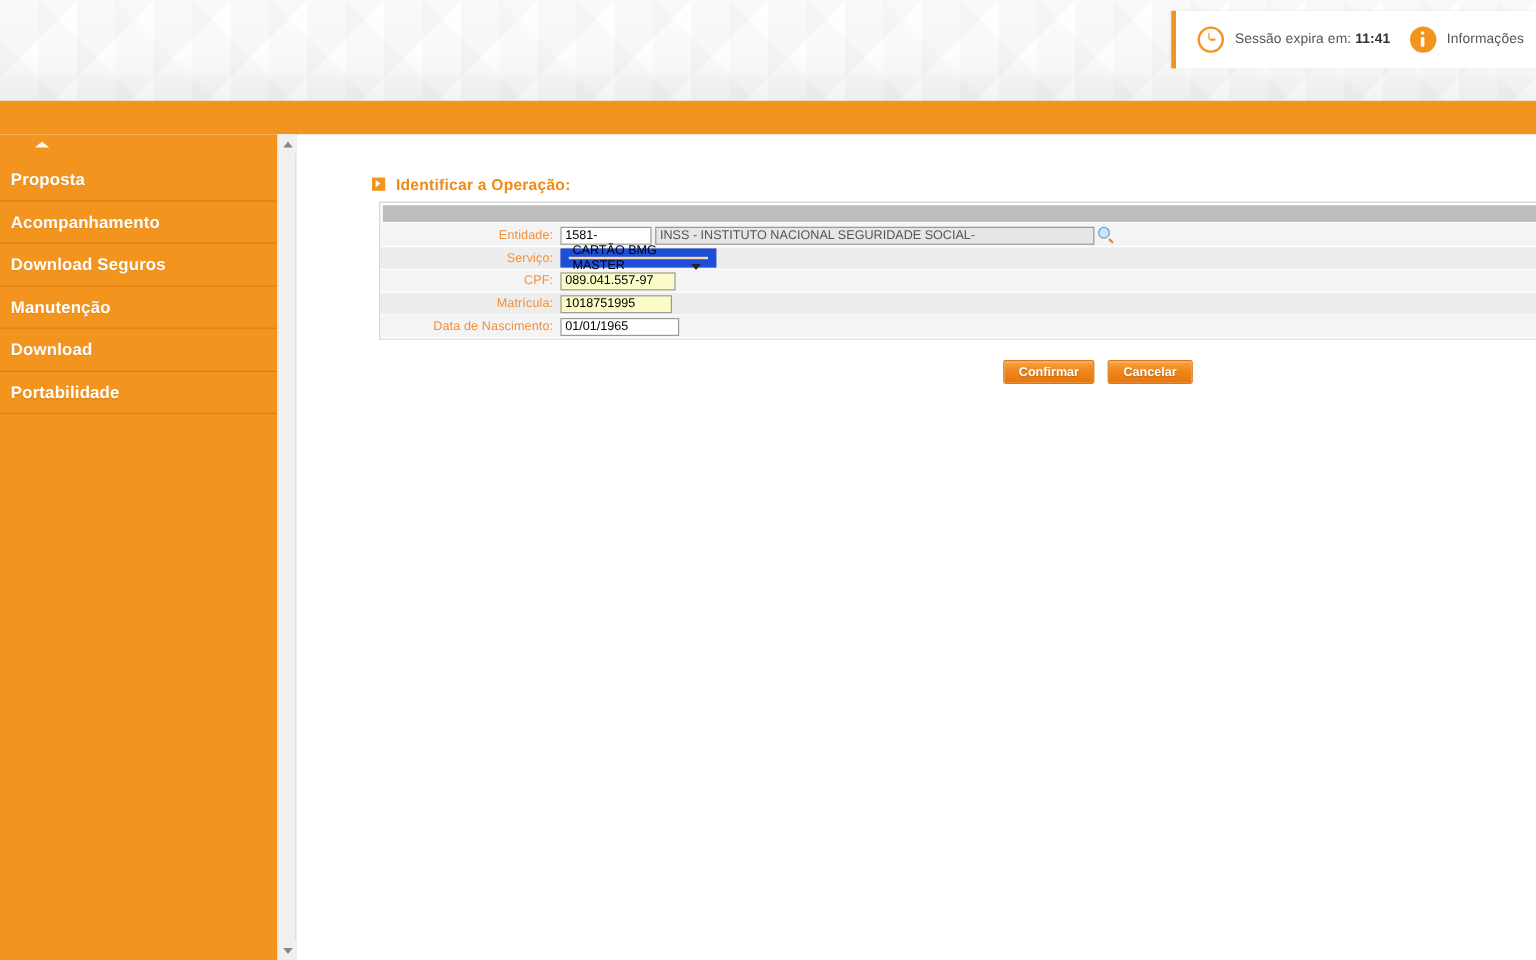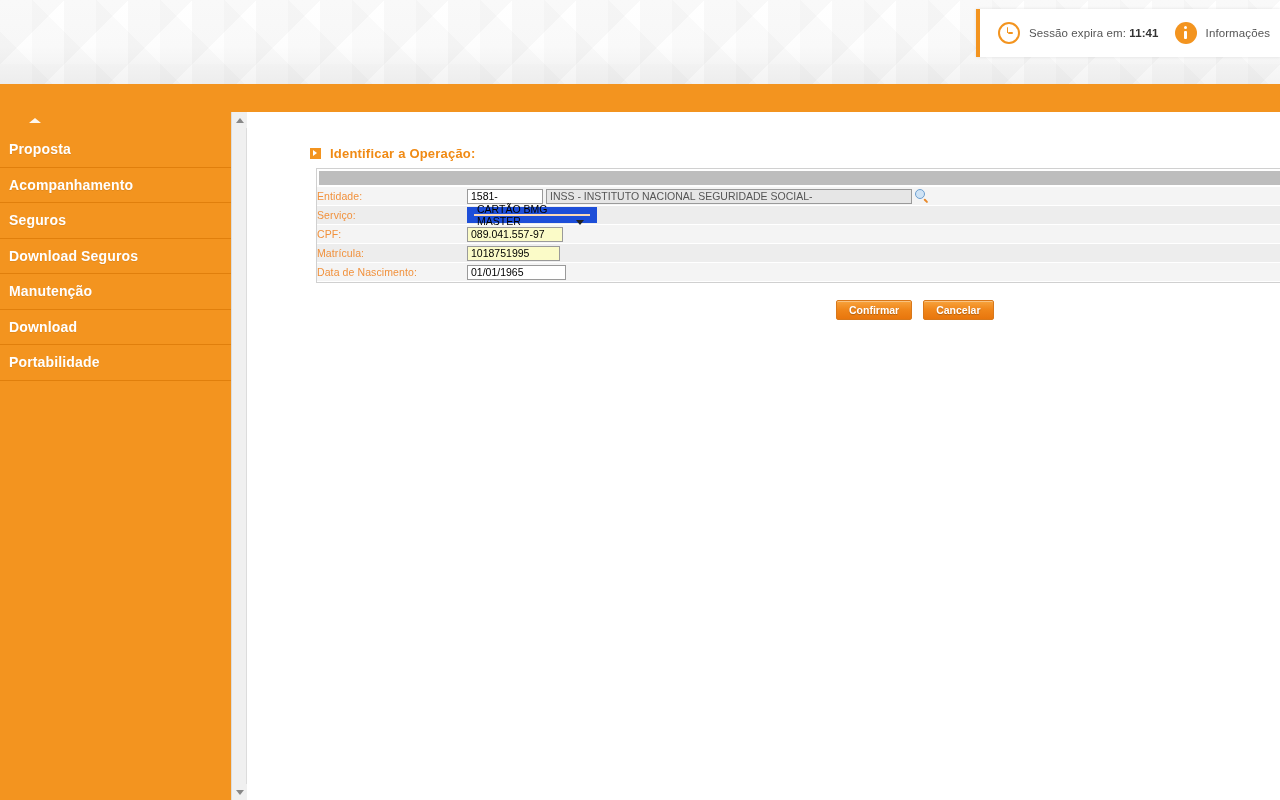--- a/index.html
+++ b/index.html
@@ -175,21 +175,21 @@
   }
   .form-row {
     display: flex; align-items: center;
     height: 19px;
     background: #f4f4f4;
     border-bottom: 1px solid #ffffff;
   }
   .form-row.alt { background: #ededed; }
   .row-label {
     width: 150px; flex: none;
-    text-align: left; padding-right: 6px;
+    text-align: right; padding-right: 6px;
     font-size: 10.5px; color: #f1913c;
     letter-spacing: .1px;
   }
   .row-field { flex: 1; display: flex; align-items: center; }
 
   input.txt {
     height: 15px;
     border: 1px solid #9a9a9a;
     background: #ffffff;
     font-family: "Liberation Sans", sans-serif;
@@ -294,23 +294,20 @@
   <div id="sidebar-collapse">
     <span class="caret-up"></span>
   </div>
   <div class="menu-item">
     <span>Proposta</span>
   </div>
   <div class="menu-item">
     <span>Acompanhamento</span>
   </div>
   <div class="menu-item">
-    <span>Seguros</span>
-  </div>
-  <div class="menu-item">
     <span>Download Seguros</span>
   </div>
   <div class="menu-item">
     <span>Manutenção</span>
   </div>
   <div class="menu-item">
     <span>Download</span>
   </div>
   <div class="menu-item">
     <span>Portabilidade</span>

